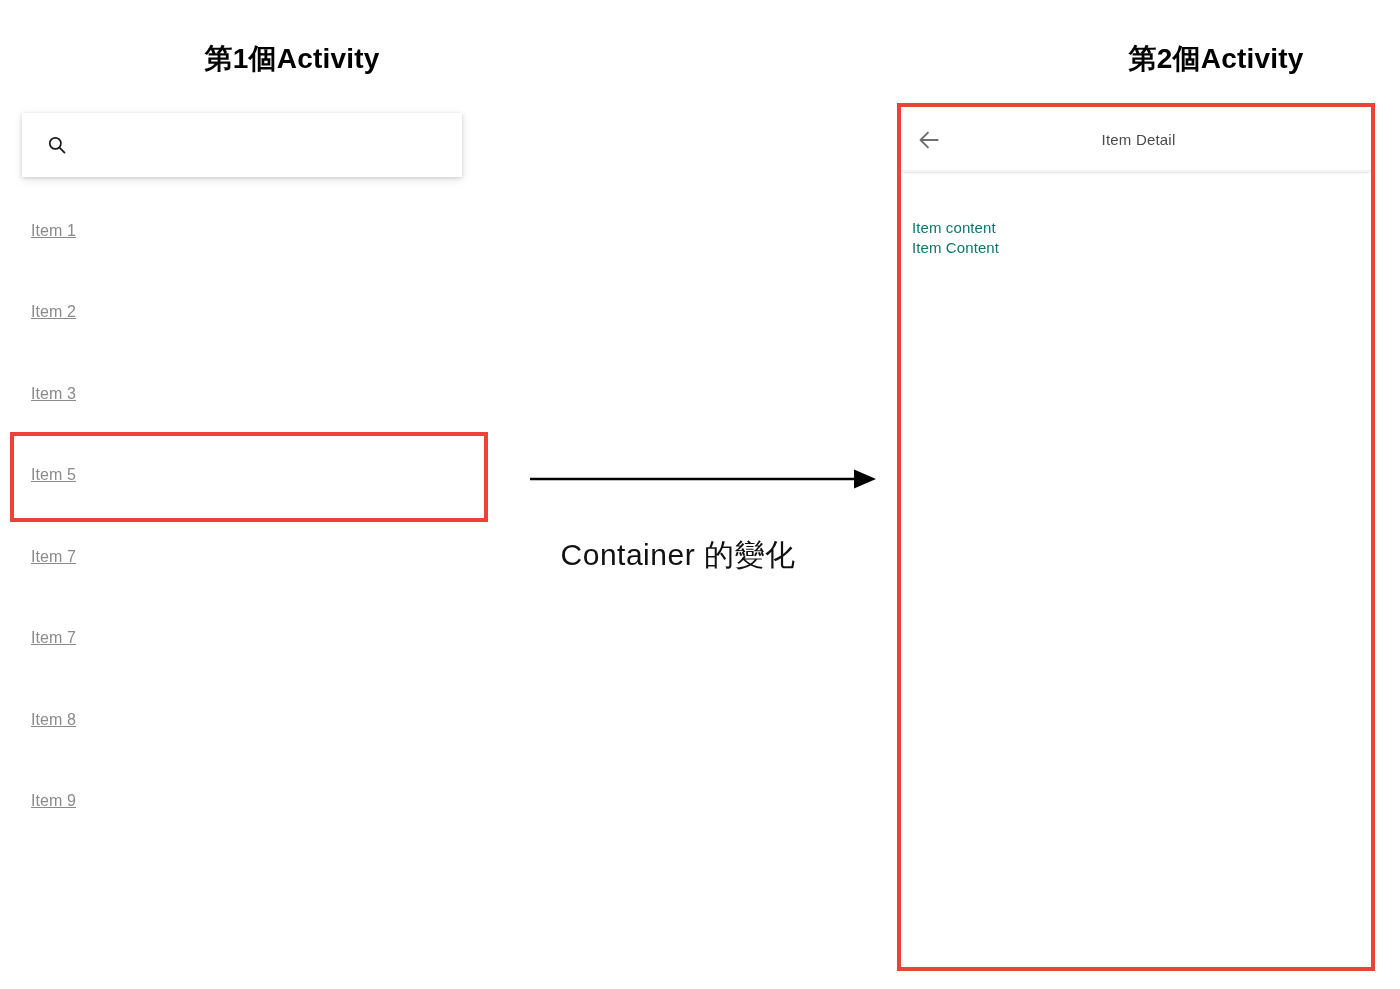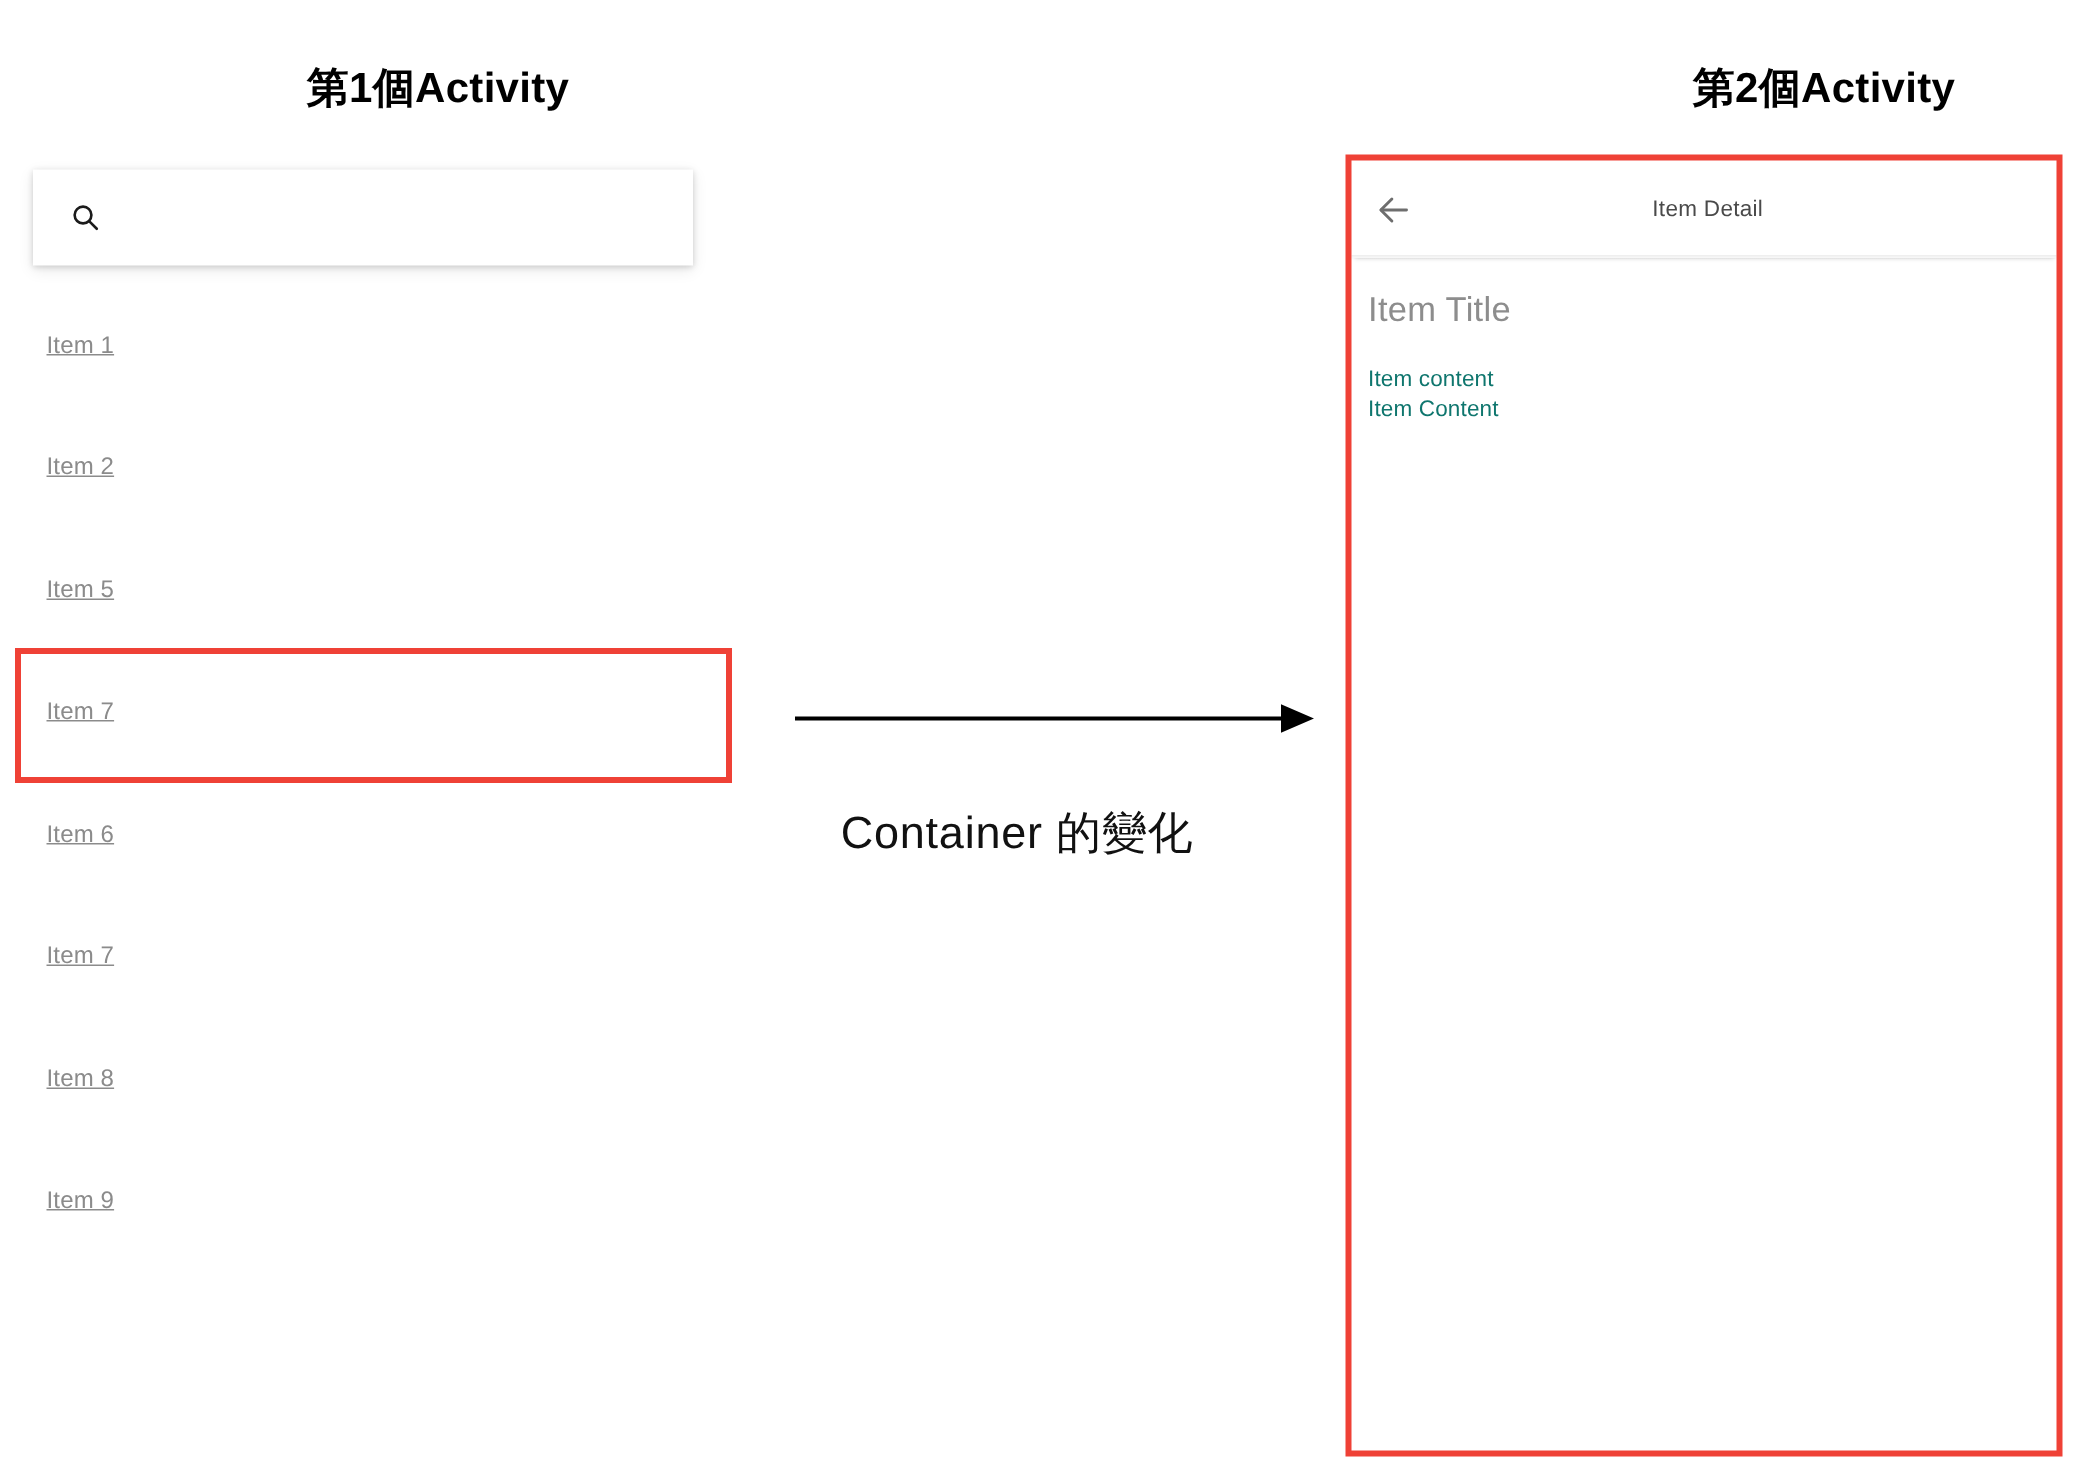--- a/index.html
+++ b/index.html
@@ -225,28 +225,28 @@
       <input class="search-input" type="text" value="" placeholder="" style="">
     </div>
 
     <div class="list" id="item-list">
       <div class="list-item">
         <span class="label">Item 1</span>
       </div>
       <div class="list-item">
         <span class="label">Item 2</span>
       </div>
+      <div class="list-item">
+        <span class="label">Item 3</span>
+      </div>
       <div class="list-item selected">
         <span class="label">Item 5</span>
       </div>
       <div class="list-item">
         <span class="label">Item 7</span>
-      </div>
-      <div class="list-item">
-        <span class="label">Item 6</span>
       </div>
       <div class="list-item">
         <span class="label">Item 7</span>
       </div>
       <div class="list-item">
         <span class="label">Item 8</span>
       </div>
       <div class="list-item">
         <span class="label">Item 9</span>
       </div>
@@ -271,21 +271,20 @@
       <span class="back-icon-wrap">
         <svg viewBox="0 0 24 24" width="26" height="26" aria-hidden="true">
           <line x1="4.5" y1="12" x2="20" y2="12" stroke="#6e6e6e" stroke-width="1.8" stroke-linecap="round"></line>
           <polyline points="11,5.2 4.2,12 11,18.8" fill="none" stroke="#6e6e6e" stroke-width="1.8" stroke-linecap="round" stroke-linejoin="round"></polyline>
         </svg>
       </span>
       <span class="appbar-title">Item Detail</span>
     </div>
 
     <div class="detail-body">
-      <div class="detail-title">Item Title</div>
       <div class="detail-content">
         <div>Item content</div>
         <div>Item Content</div>
       </div>
     </div>
   </div>
 
   <div class="hl-box" id="highlight-detail" style="--hl: #ef4136;"></div>
 
 </div>

